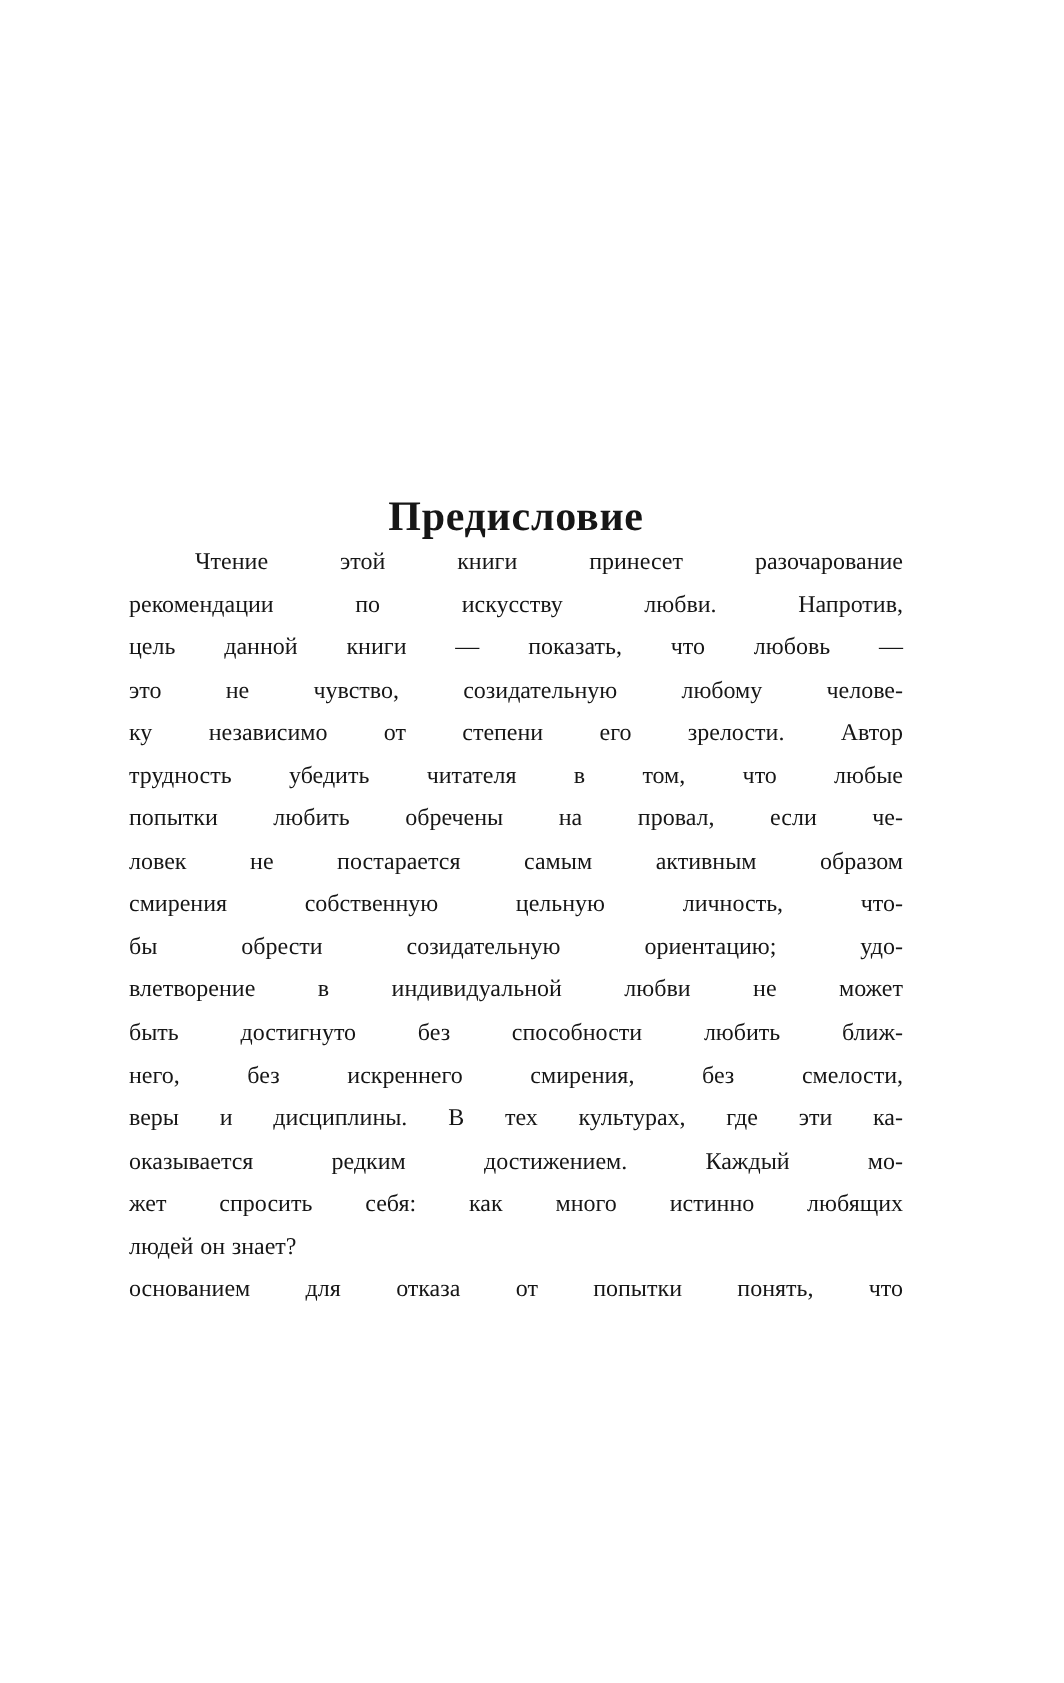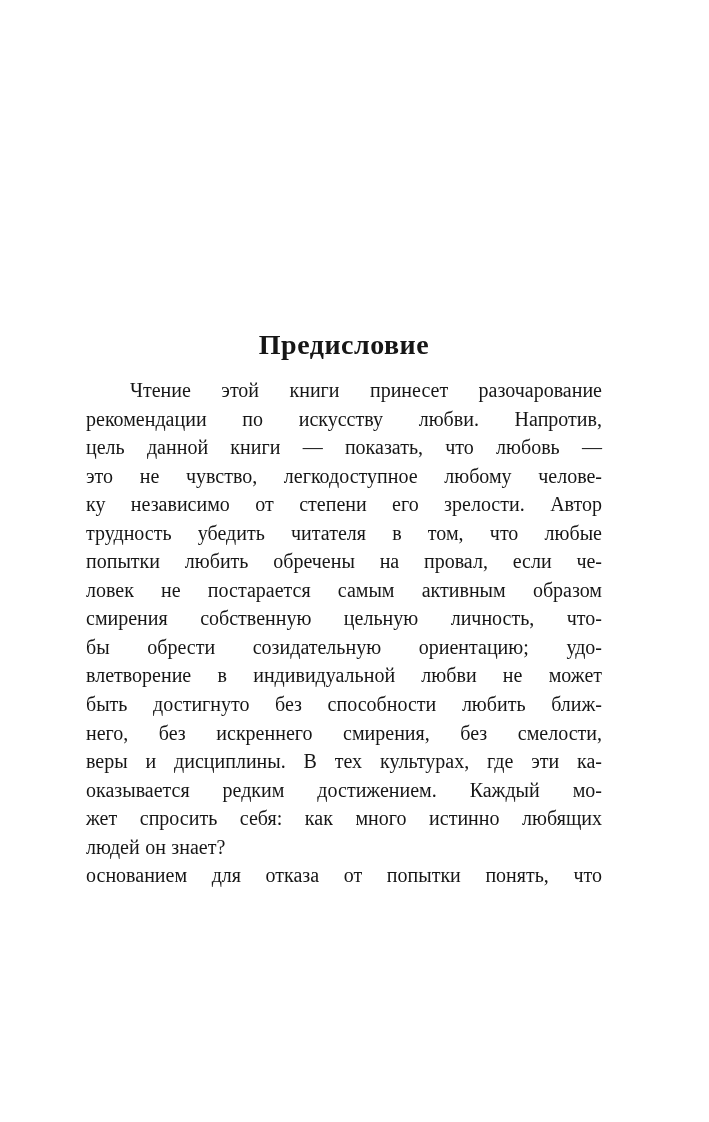--- a/index.html
+++ b/index.html
@@ -19,23 +19,23 @@
     width: 516px;
     text-align: center;
     font-weight: bold;
     font-size: 28px;
     line-height: 34px;
     letter-spacing: 0.5px;
   }
   .body-block {
     position: absolute;
     left: 86px;
-    top: 376px;
+    top: 361px;
     width: 516px;
-    font-size: 20px;
+    font-size: 16px;
     line-height: 28.55px;
   }
   .line {
     height: 28.55px;
     text-align: justify;
     text-align-last: justify;
     word-spacing: 0.5px;
   }
   .line.indent { padding-left: 44px; }
   .line.end { text-align-last: left; }
@@ -57,21 +57,21 @@
 <body>
 
 <div class="page">
 
   <h1 class="heading">Предисловие</h1>
 
   <div class="body-block">
     <div class="line indent">Чтение этой книги принесет разочарование</div>
     <div class="line">рекомендации по искусству любви. Напротив,</div>
     <div class="line">цель данной книги — показать, что любовь —</div>
-    <div class="line">это не чувство, легкодоступное любому челове-</div>
+    <div class="line">это не чувство, созидательную любому челове-</div>
     <div class="line">ку независимо от степени его зрелости. Автор</div>
     <div class="line">трудность убедить читателя в том, что любые</div>
     <div class="line">попытки любить обречены на провал, если че-</div>
     <div class="line">ловек не постарается самым активным образом</div>
     <div class="line">смирения собственную цельную личность, что-</div>
     <div class="line">бы обрести созидательную ориентацию; удо-</div>
     <div class="line">влетворение в индивидуальной любви не может</div>
     <div class="line">быть достигнуто без способности любить ближ-</div>
     <div class="line">него, без искреннего смирения, без смелости,</div>
     <div class="line">веры и дисциплины. В тех культурах, где эти ка-</div>

